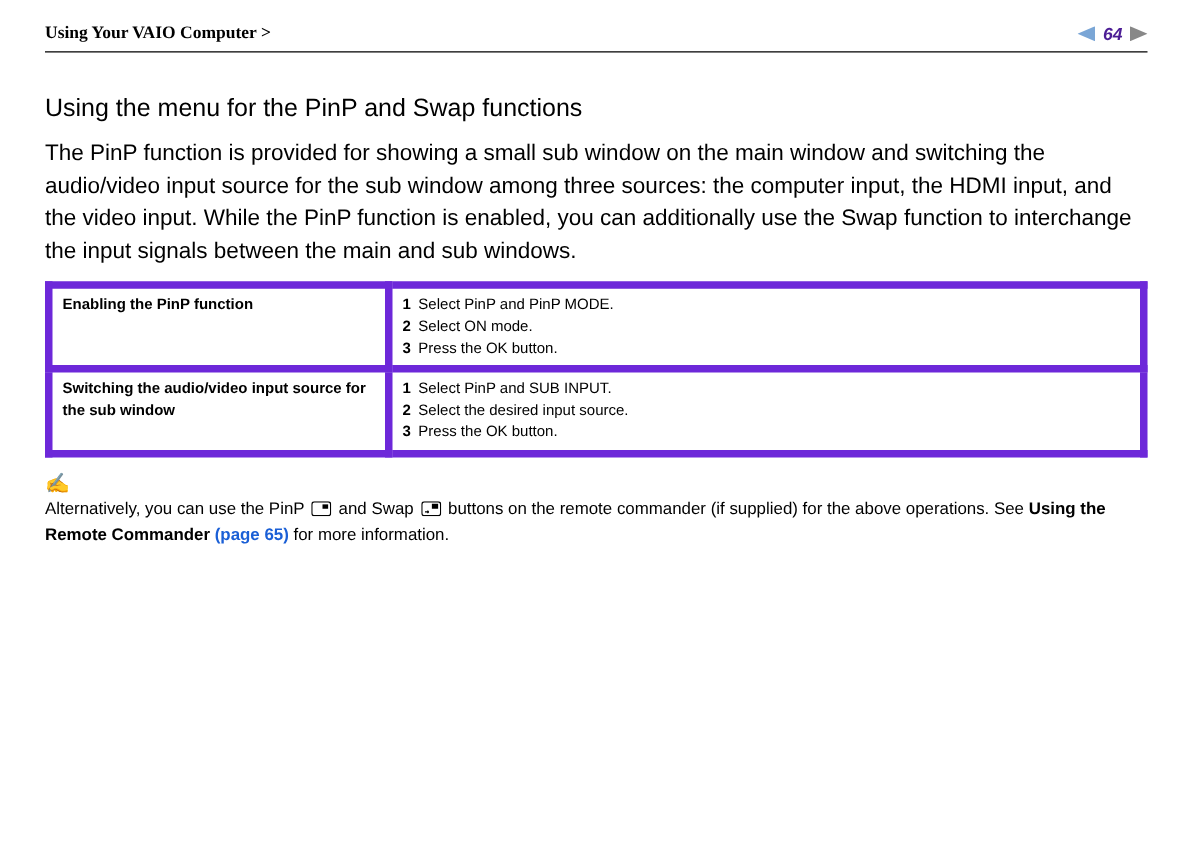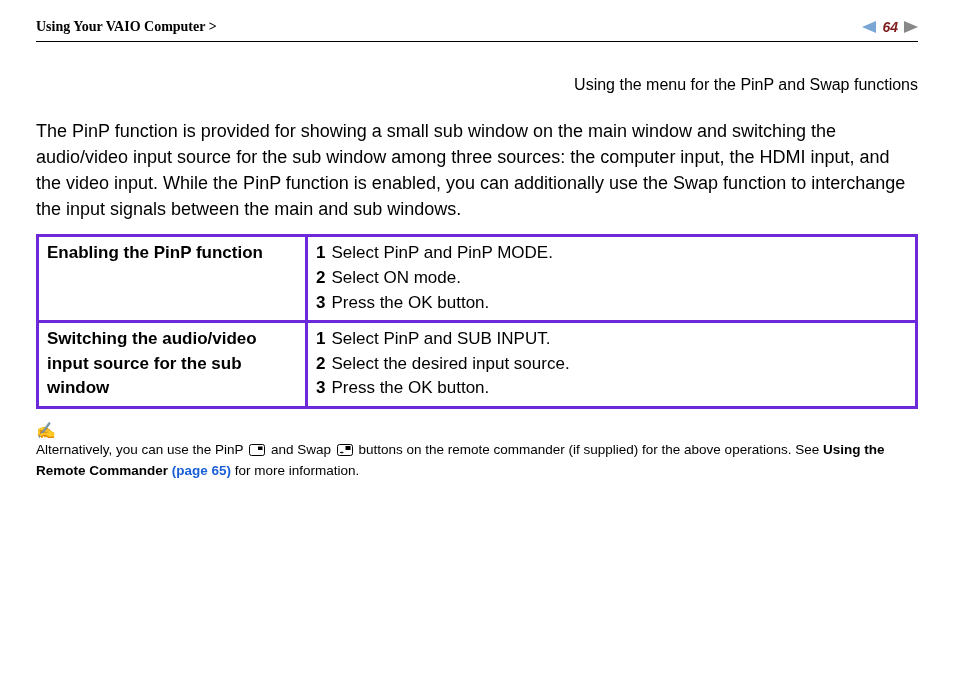--- a/index.html
+++ b/index.html
@@ -46,49 +46,48 @@
     height: 14px;
     display: flex;
     align-items: center;
     justify-content: center;
   }
   .arrow svg { display: block; }
   .pg {
     font-style: italic;
     font-weight: bold;
     font-size: 14px;
-    color: #7f1d1d;
+    color: #4c1d95;
     text-align: right;
   }
   .content {
     padding-top: 34px;
   }
   h1.title {
     font-family: Arial, Helvetica, sans-serif;
     font-weight: normal;
-    font-size: 16px;
-    margin: 0 0 24px 0;
-    text-align: right;
+    font-size: 20px;
+    margin: 0 0 10px 0;
   }
   p.intro {
     font-family: Arial, Helvetica, sans-serif;
     font-size: 18px;
     line-height: 1.45;
     margin: 0 0 12px 0;
   }
   table.func {
     width: 100%;
     border-collapse: collapse;
     margin: 8px 0 14px 0;
   }
   table.func td {
-    border: 3px solid #6d28d9;
+    border: 6px solid #6d28d9;
     vertical-align: top;
     padding: 4px 8px 5px 8px;
-    font-size: 17px;
+    font-size: 12px;
     line-height: 1.45;
     font-family: Arial, Helvetica, sans-serif;
   }
   table.func td.left {
     width: 250px;
     font-weight: bold;
   }
   .steps { }
   .step { white-space: nowrap; }
   .step .num { font-weight: bold; margin-right: 6px; }

